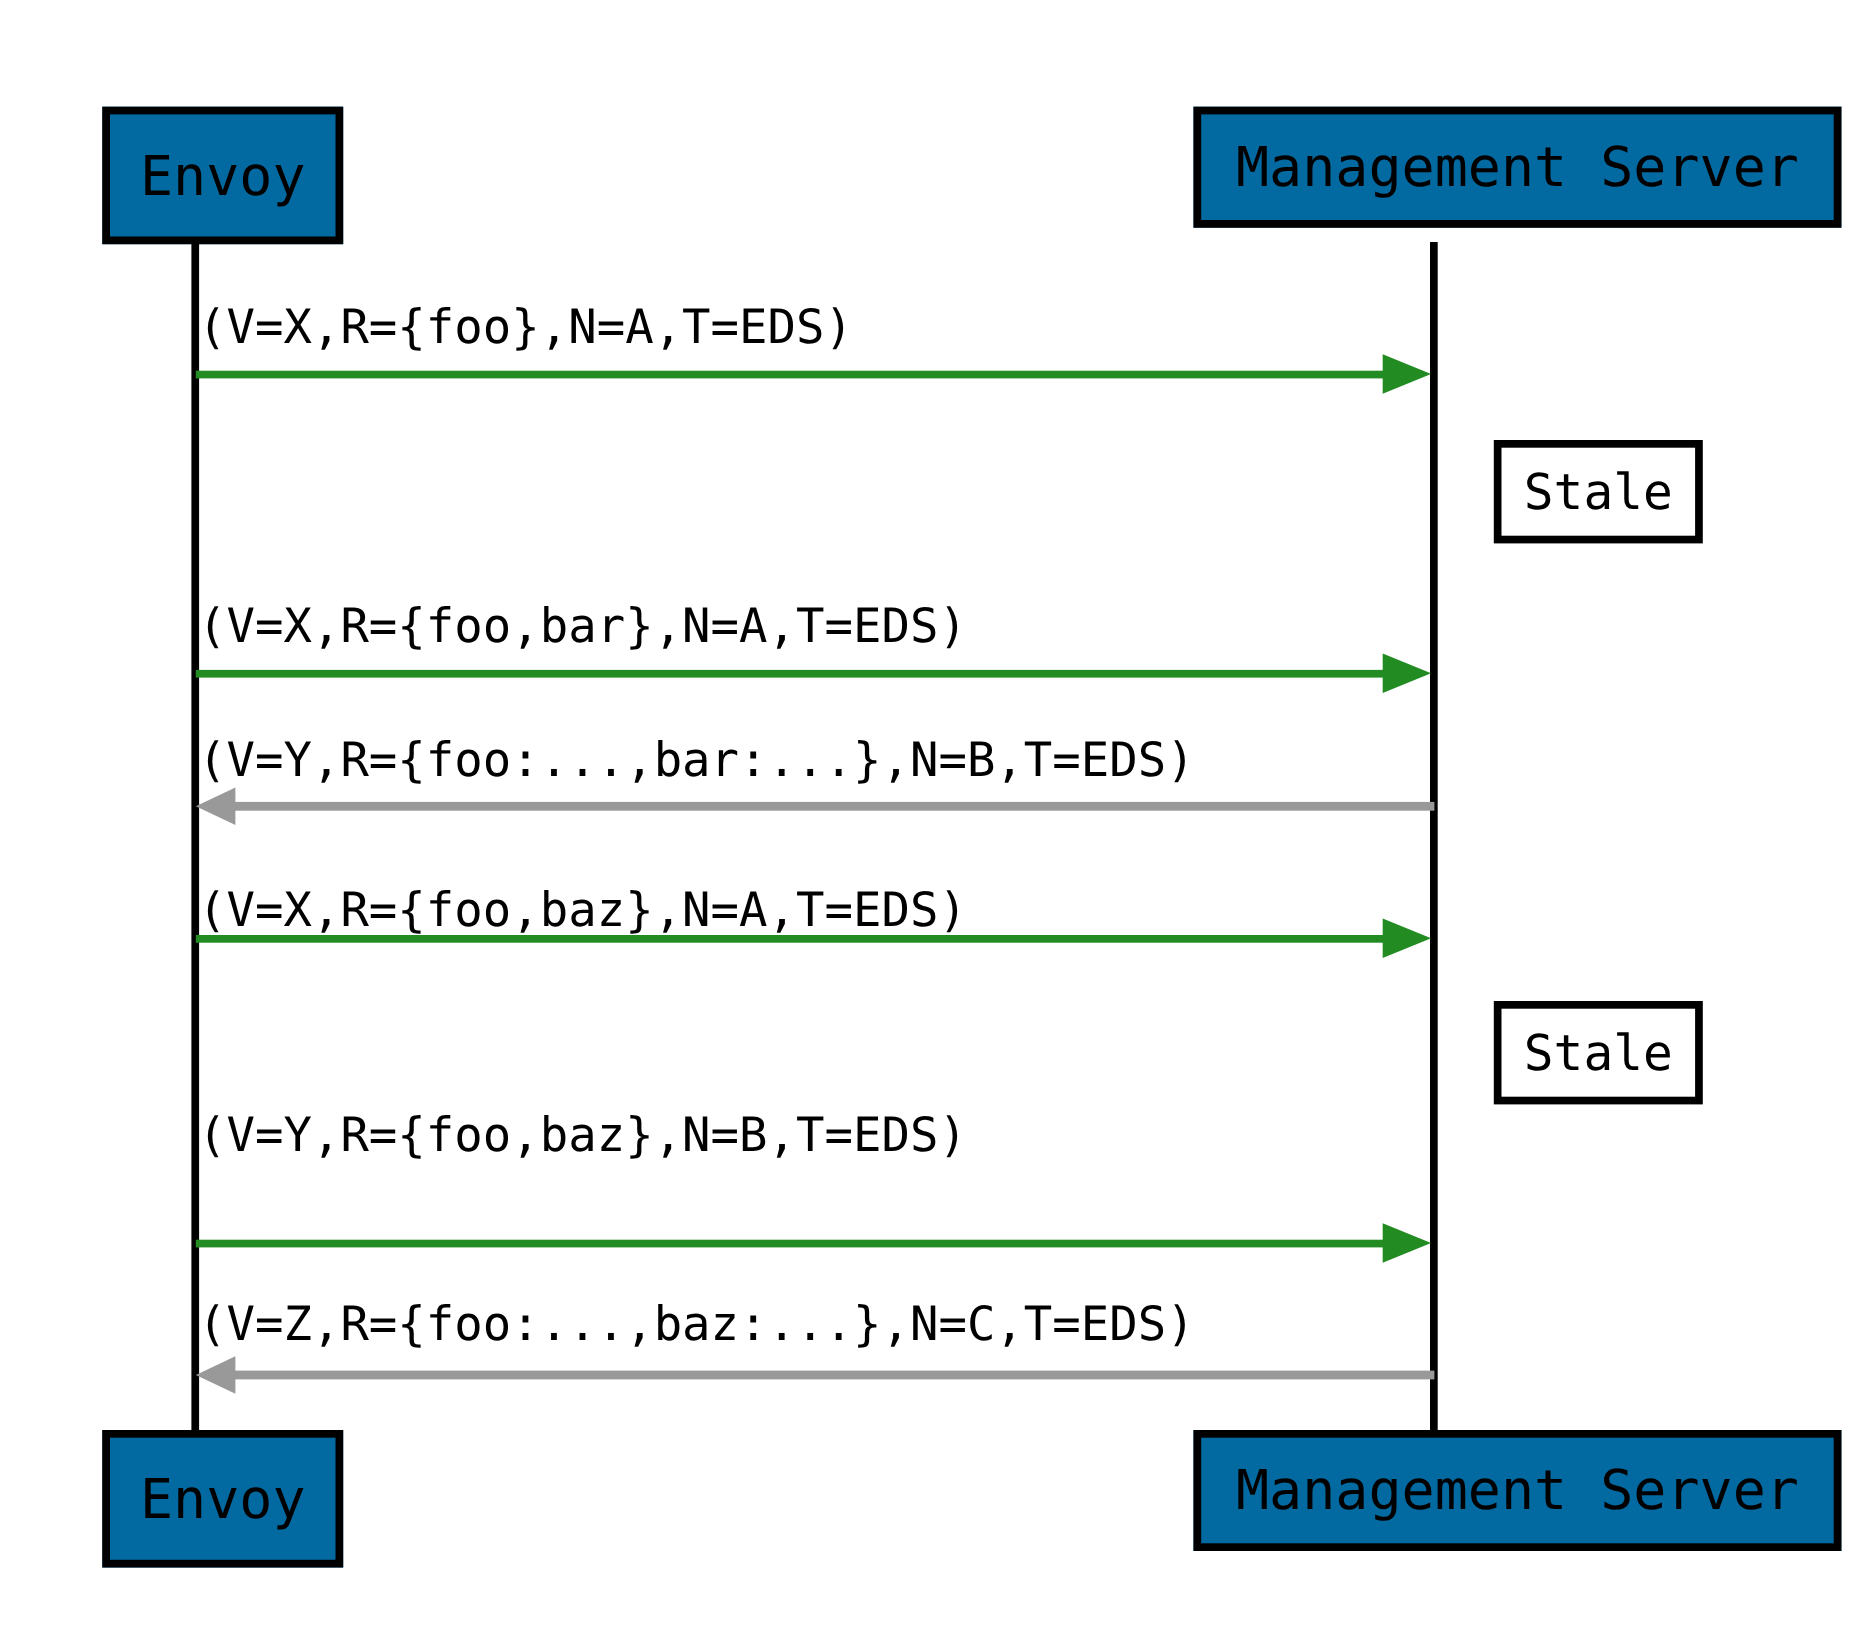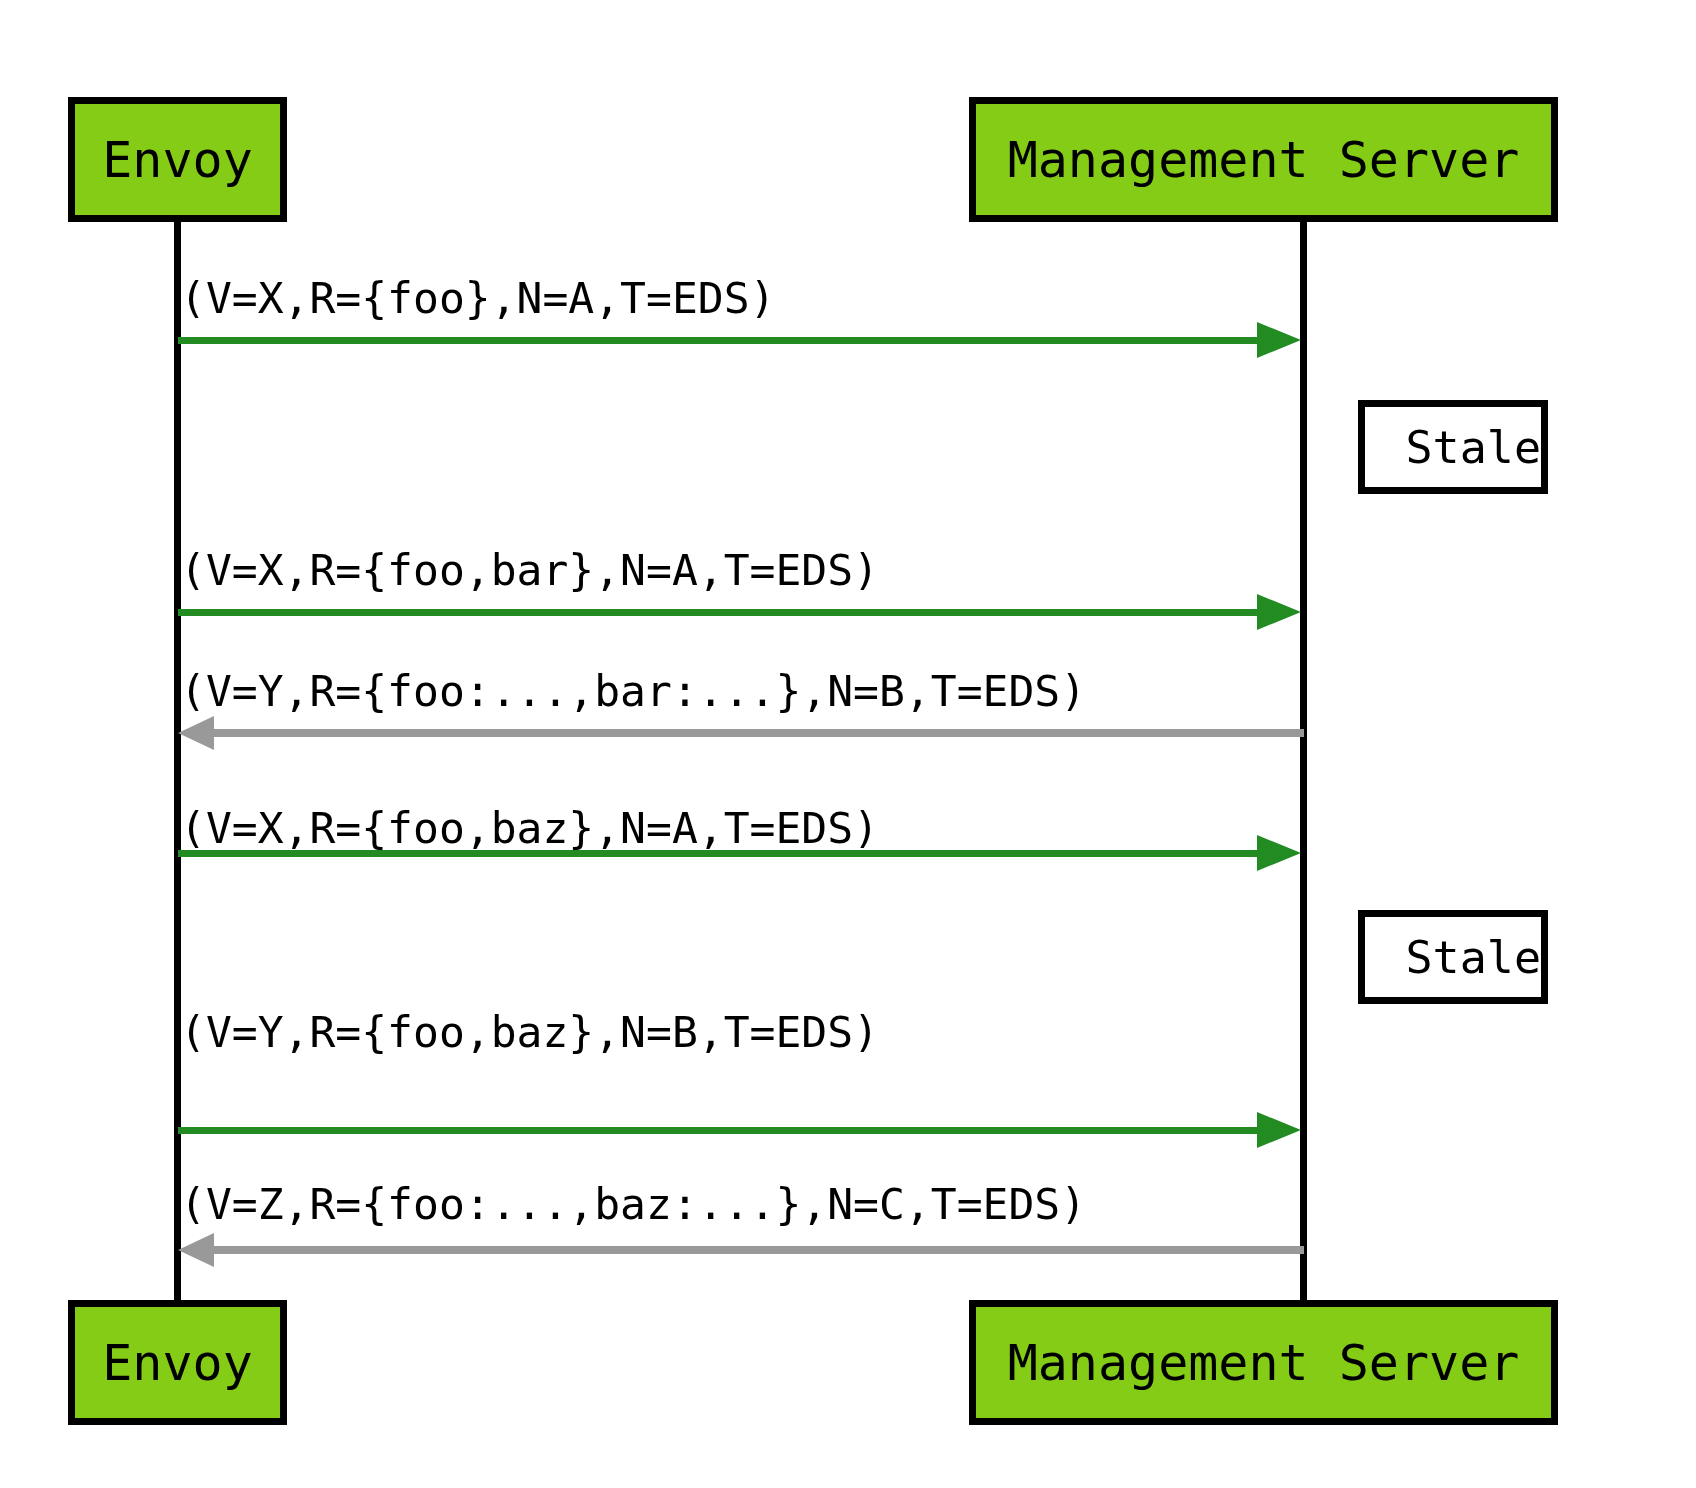--- a/index.html
+++ b/index.html
@@ -9,29 +9,30 @@
     height: 1488px;
     background: #ffffff;
     font-family: "DejaVu Sans Mono", "Liberation Mono", monospace;
     color: var(--ink, #000);
     overflow: hidden;
   }
   .actor-box {
     position: absolute;
     box-sizing: border-box;
     border: 7px solid var(--ink, #000);
-    background: #84cc16;
+    background: #0369a1;
     display: flex;
     align-items: center;
     justify-content: center;
     font-size: 50px;
     white-space: nowrap;
+    margin-left: 25px;
   }
   .actor-envoy { left: 68px; width: 219px; height: 125px; }
-  .actor-mgmt  { left: 969px; width: 589px; height: 125px; }
+  .actor-mgmt  { left: 1060px; width: 589px; height: 110px; }
   .top { top: 97px; }
   .bottom { top: 1300px; }
   .lifeline {
     position: absolute;
     width: 7px;
     top: 220px;
     height: 1082px;
     background: var(--ink, #000);
   }
   .lifeline-envoy { left: 174px; }
@@ -39,21 +40,21 @@
   .note-box {
     position: absolute;
     box-sizing: border-box;
     left: 1358px;
     width: 190px;
     height: 94px;
     border: 7px solid var(--ink, #000);
     background: #ffffff;
     display: flex;
     align-items: center;
-    justify-content: flex-end;
+    justify-content: center;
     font-size: 45px;
   }
   .msg-label {
     position: absolute;
     left: 180px;
     width: 1030px;
     text-align: left;
     font-size: 43px;
     line-height: 52px;
     white-space: nowrap;

